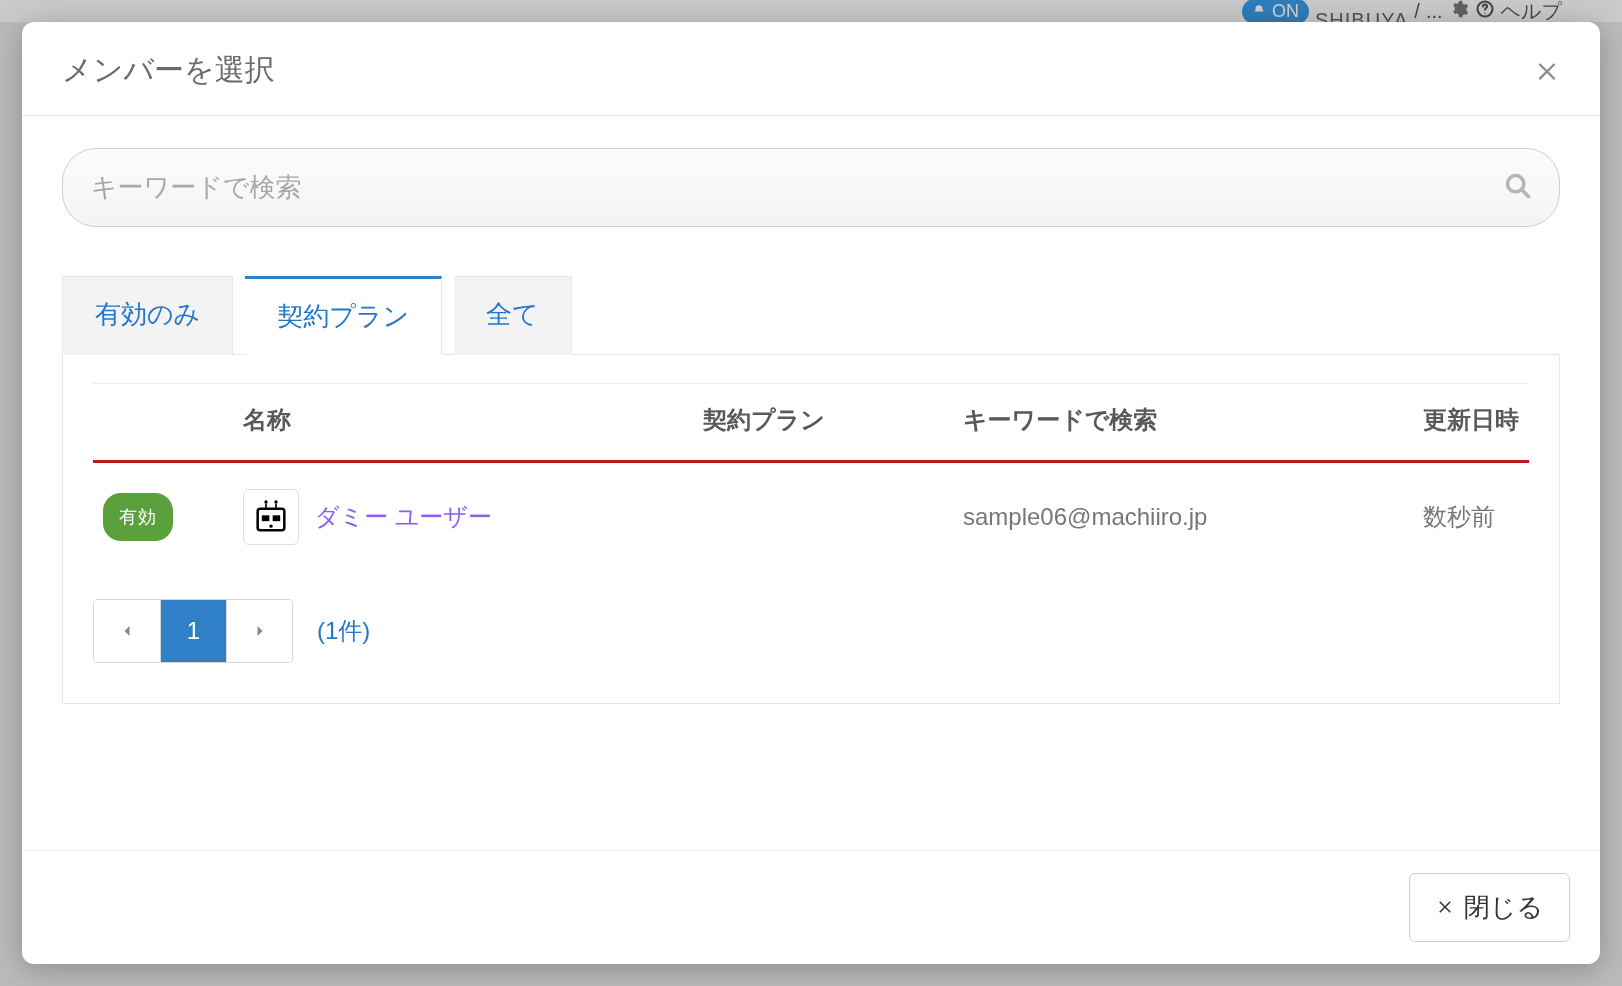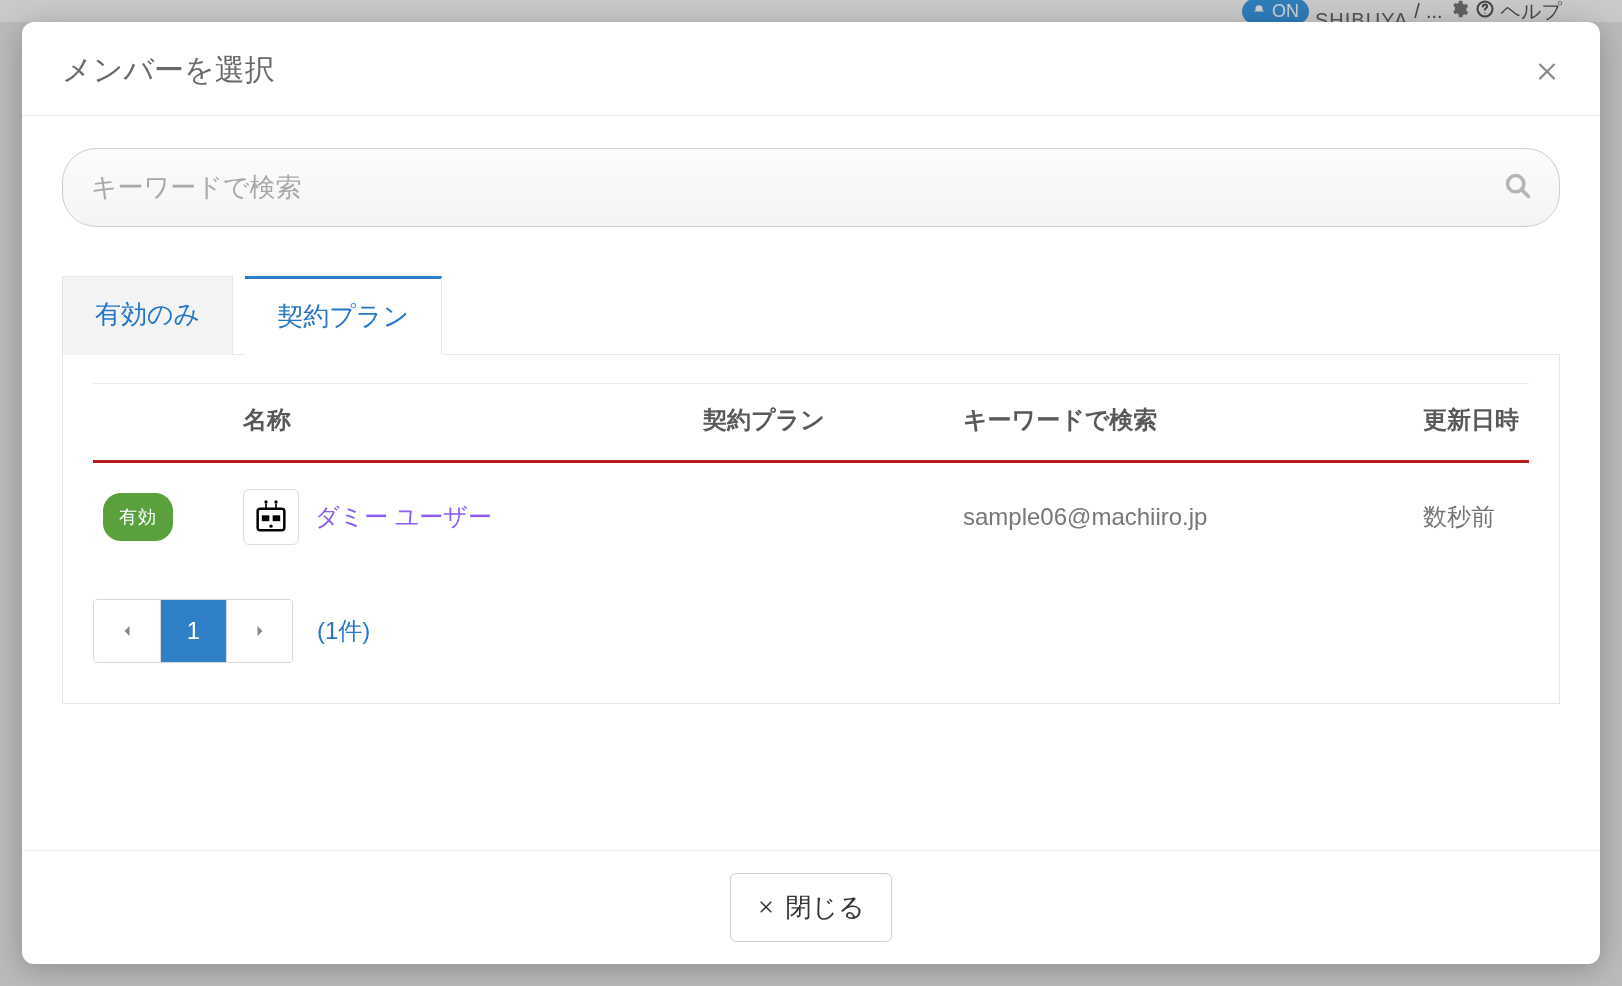--- a/index.html
+++ b/index.html
@@ -208,21 +208,21 @@
     font-size: 24px;
   }
   .count-label {
     color: #2477c8;
     font-size: 24px;
   }
   .modal-footer {
     border-top: 1px solid #eee;
     padding: 22px 30px;
     display: flex;
-    justify-content: center;
+    justify-content: flex-end;
   }
   .close-btn {
     border: 1px solid #cfcfcf;
     background: #fff;
     border-radius: 6px;
     padding: 16px 26px;
     font-size: 26px;
     color: #333;
     cursor: pointer;
     display: flex;
@@ -283,20 +283,23 @@
           </svg>
       </span>
     </div>
 
     <div class="tabs">
       <div class="tab">
         <span>有効のみ</span>
       </div>
       <div class="tab active">
         <span>契約プラン</span>
+      </div>
+      <div class="tab">
+        <span>全て</span>
       </div>
     </div>
 
     <div class="panel">
       <table class="data">
         <thead>
           <tr>
             <th class="col-status"></th>
             <th class="col-name">名称</th>
             <th class="col-plan">契約プラン</th>

